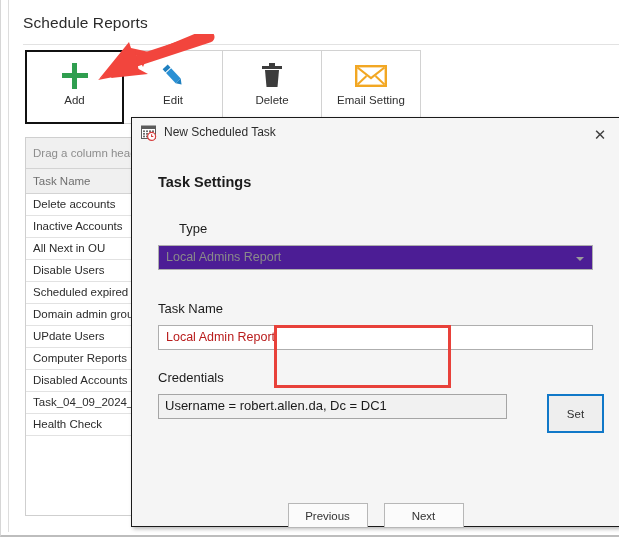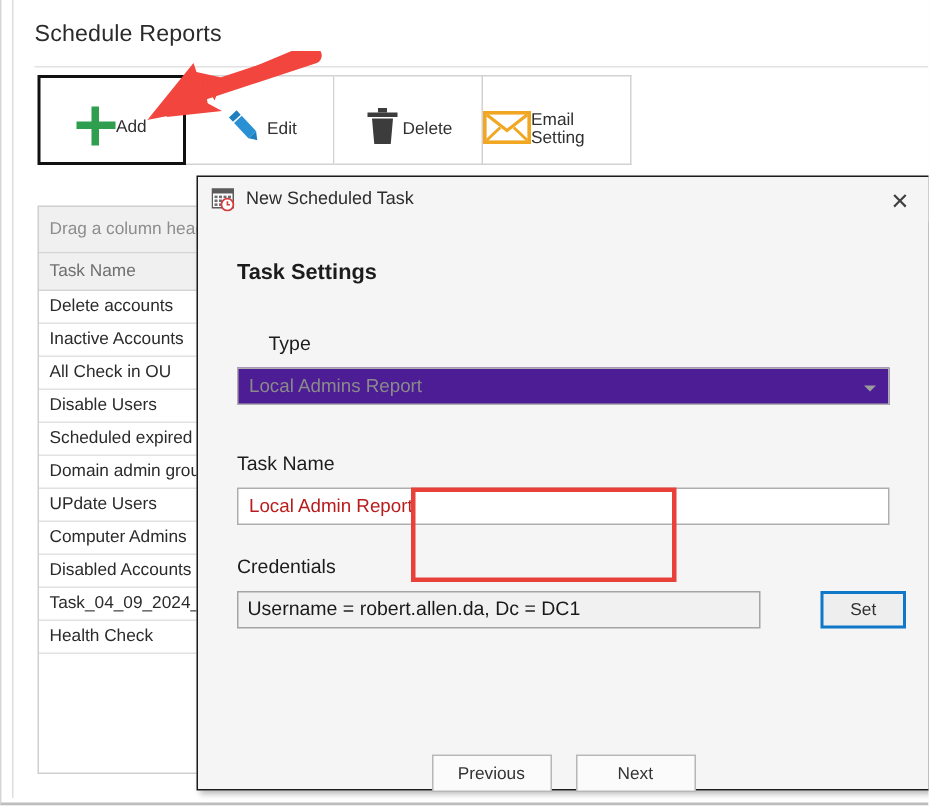--- a/index.html
+++ b/index.html
@@ -55,29 +55,29 @@
   
   #toolbar {
     position: absolute;
     left: 16px;
     top: 50px;
     height: 66px;
     display: flex;
   }
   .tool-btn {
     width: 99px;
-    height: 60px;
+    height: 74px;
     box-sizing: border-box;
     background: #ffffff;
     border: 1px solid #d2d2d2;
     border-left: none;
     display: flex;
-    flex-direction: row;
+    flex-direction: column;
     align-items: center;
-    justify-content: center;
+    justify-content: flex-start;
     padding-top: 9px;
   }
   .tool-btn:first-child { border-left: 1px solid #d2d2d2; }
   .tool-btn.selected {
     border: 2px solid #111111;
     padding-top: 8px;
   }
   .tool-icon {
     height: 32px;
     display: flex;
@@ -304,21 +304,21 @@
     left: 6px; top: 3px;
     font-size: 13px;
     color: #1a1a1a;
     white-space: nowrap;
   }
   #cred-set-btn {
     position: absolute;
     left: 389px;
     top: 24px;
     width: 57px;
-    height: 25px;
+    height: 39px;
     box-sizing: border-box;
     background: #eeeeee;
     border: 2px solid #1078c8;
     display: flex;
     align-items: center;
     justify-content: center;
     font-size: 11.5px;
     color: #303030;
   }
 
@@ -399,26 +399,26 @@
       </div>
 
     </div>
 
     <div id="grid">
       <div id="grid-dragbar">Drag a column heade</div>
       <div id="grid-header">Task Name</div>
       <div id="grid-rows">
           <div class="grid-row">Delete accounts</div>
           <div class="grid-row">Inactive Accounts</div>
-          <div class="grid-row">All Check in OU</div>
+          <div class="grid-row">All Next in OU</div>
           <div class="grid-row">Disable Users</div>
           <div class="grid-row">Scheduled expired</div>
           <div class="grid-row">Domain admin group</div>
           <div class="grid-row">UPdate Users</div>
-          <div class="grid-row">Computer Admins</div>
+          <div class="grid-row">Computer Reports</div>
           <div class="grid-row">Disabled Accounts</div>
           <div class="grid-row">Task_04_09_2024_...</div>
           <div class="grid-row">Health Check</div>
         </div>
     </div>
 
     <svg id="annot-arrow" viewBox="0 0 125 60">
       <path d="M118 2 L44 33 L57 40 L20 44 L36 15 L41 26 L113 -4 Z" fill="#f2453d"></path>
       <path d="M10 44 L48 26 L46 18 L120 -6" fill="none" stroke="#f2453d" stroke-width="0"></path>
       <polygon points="8,45 46,21 52,33 58,18 40,14 38,8" fill="#f2453d"></polygon>

